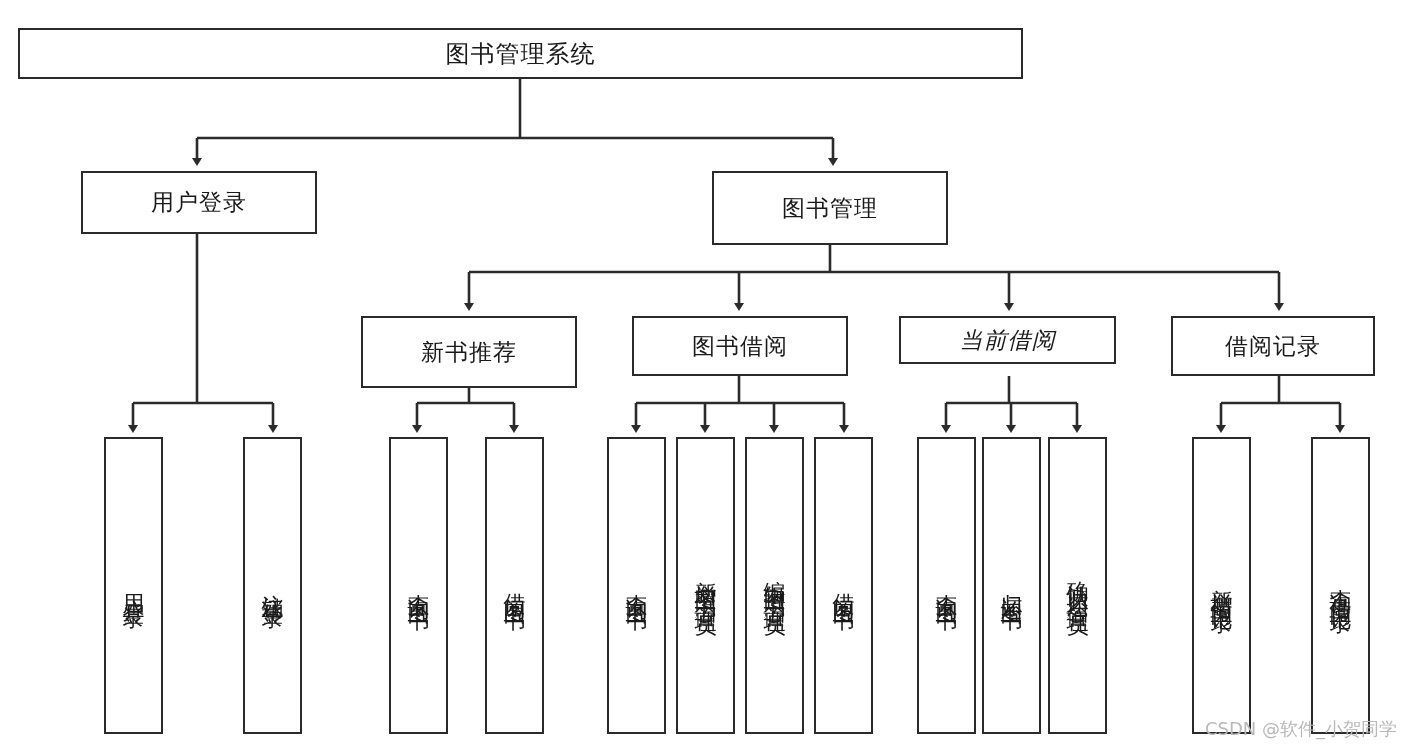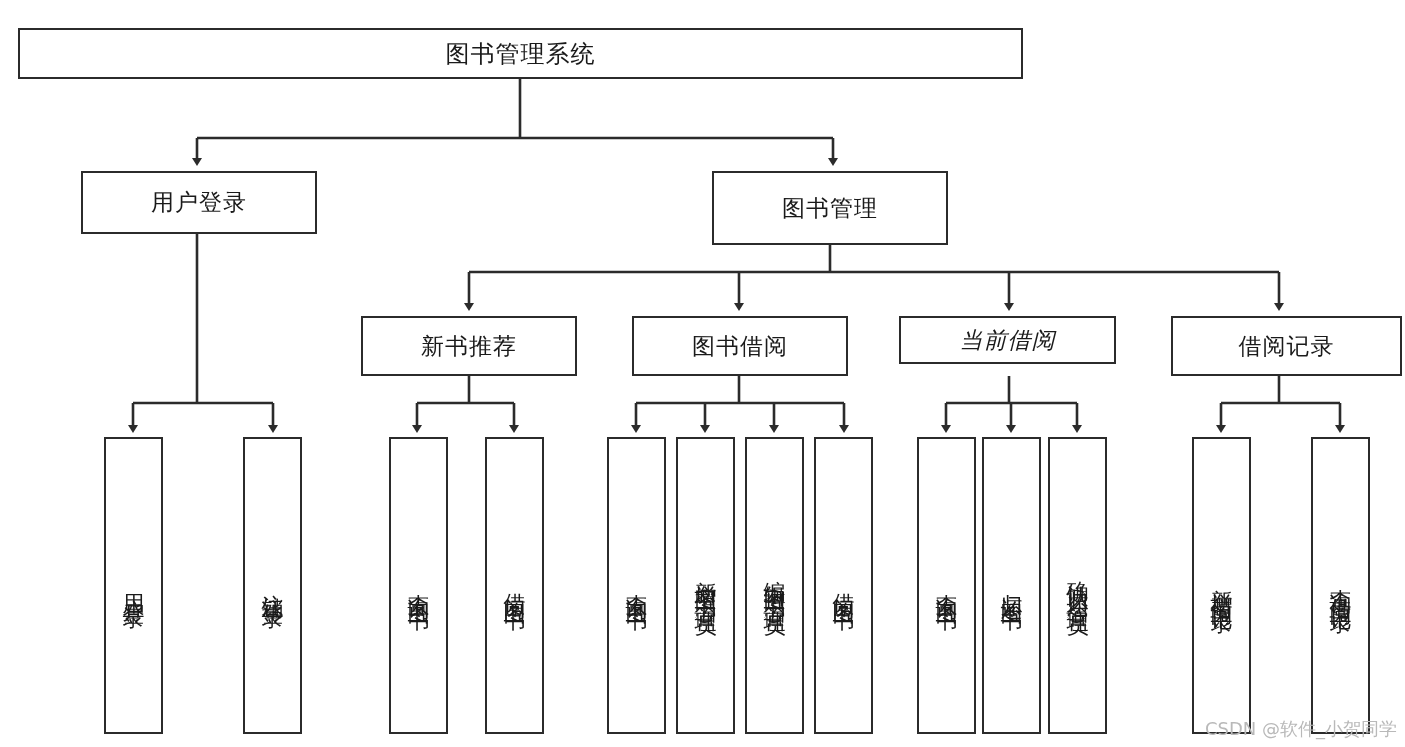--- a/index.html
+++ b/index.html
@@ -125,30 +125,30 @@
     <span>图书管理系统</span>
   </div>
 
   <div class="node horiz" style="left:81px; top:171px; width:236px; height:63px;">
     <span>用户登录</span>
   </div>
   <div class="node horiz" style="left:712px; top:171px; width:236px; height:74px;">
     <span>图书管理</span>
   </div>
 
-  <div class="node horiz" style="left:361px; top:316px; width:216px; height:60px;">
+  <div class="node horiz" style="left:361px; top:316px; width:216px; height:72px;">
     <span>新书推荐</span>
   </div>
   <div class="node horiz" style="left:632px; top:316px; width:216px; height:60px;">
     <span>图书借阅</span>
   </div>
   <div class="node horiz" style="left:899px; top:316px; width:217px; height:48px;font-style:italic;">
     <span>当前借阅</span>
   </div>
-  <div class="node horiz" style="left:1171px; top:316px; width:231px; height:60px;">
+  <div class="node horiz" style="left:1171px; top:316px; width:204px; height:60px;">
     <span>借阅记录</span>
   </div>
 
   <div class="node vert" style="left:104px; top:437px; width:59px; height:297px;">
     <span class="vtext">用户登录</span>
   </div>
   <div class="node vert" style="left:243px; top:437px; width:59px; height:297px;">
     <span class="vtext">注销登录</span>
   </div>
 

